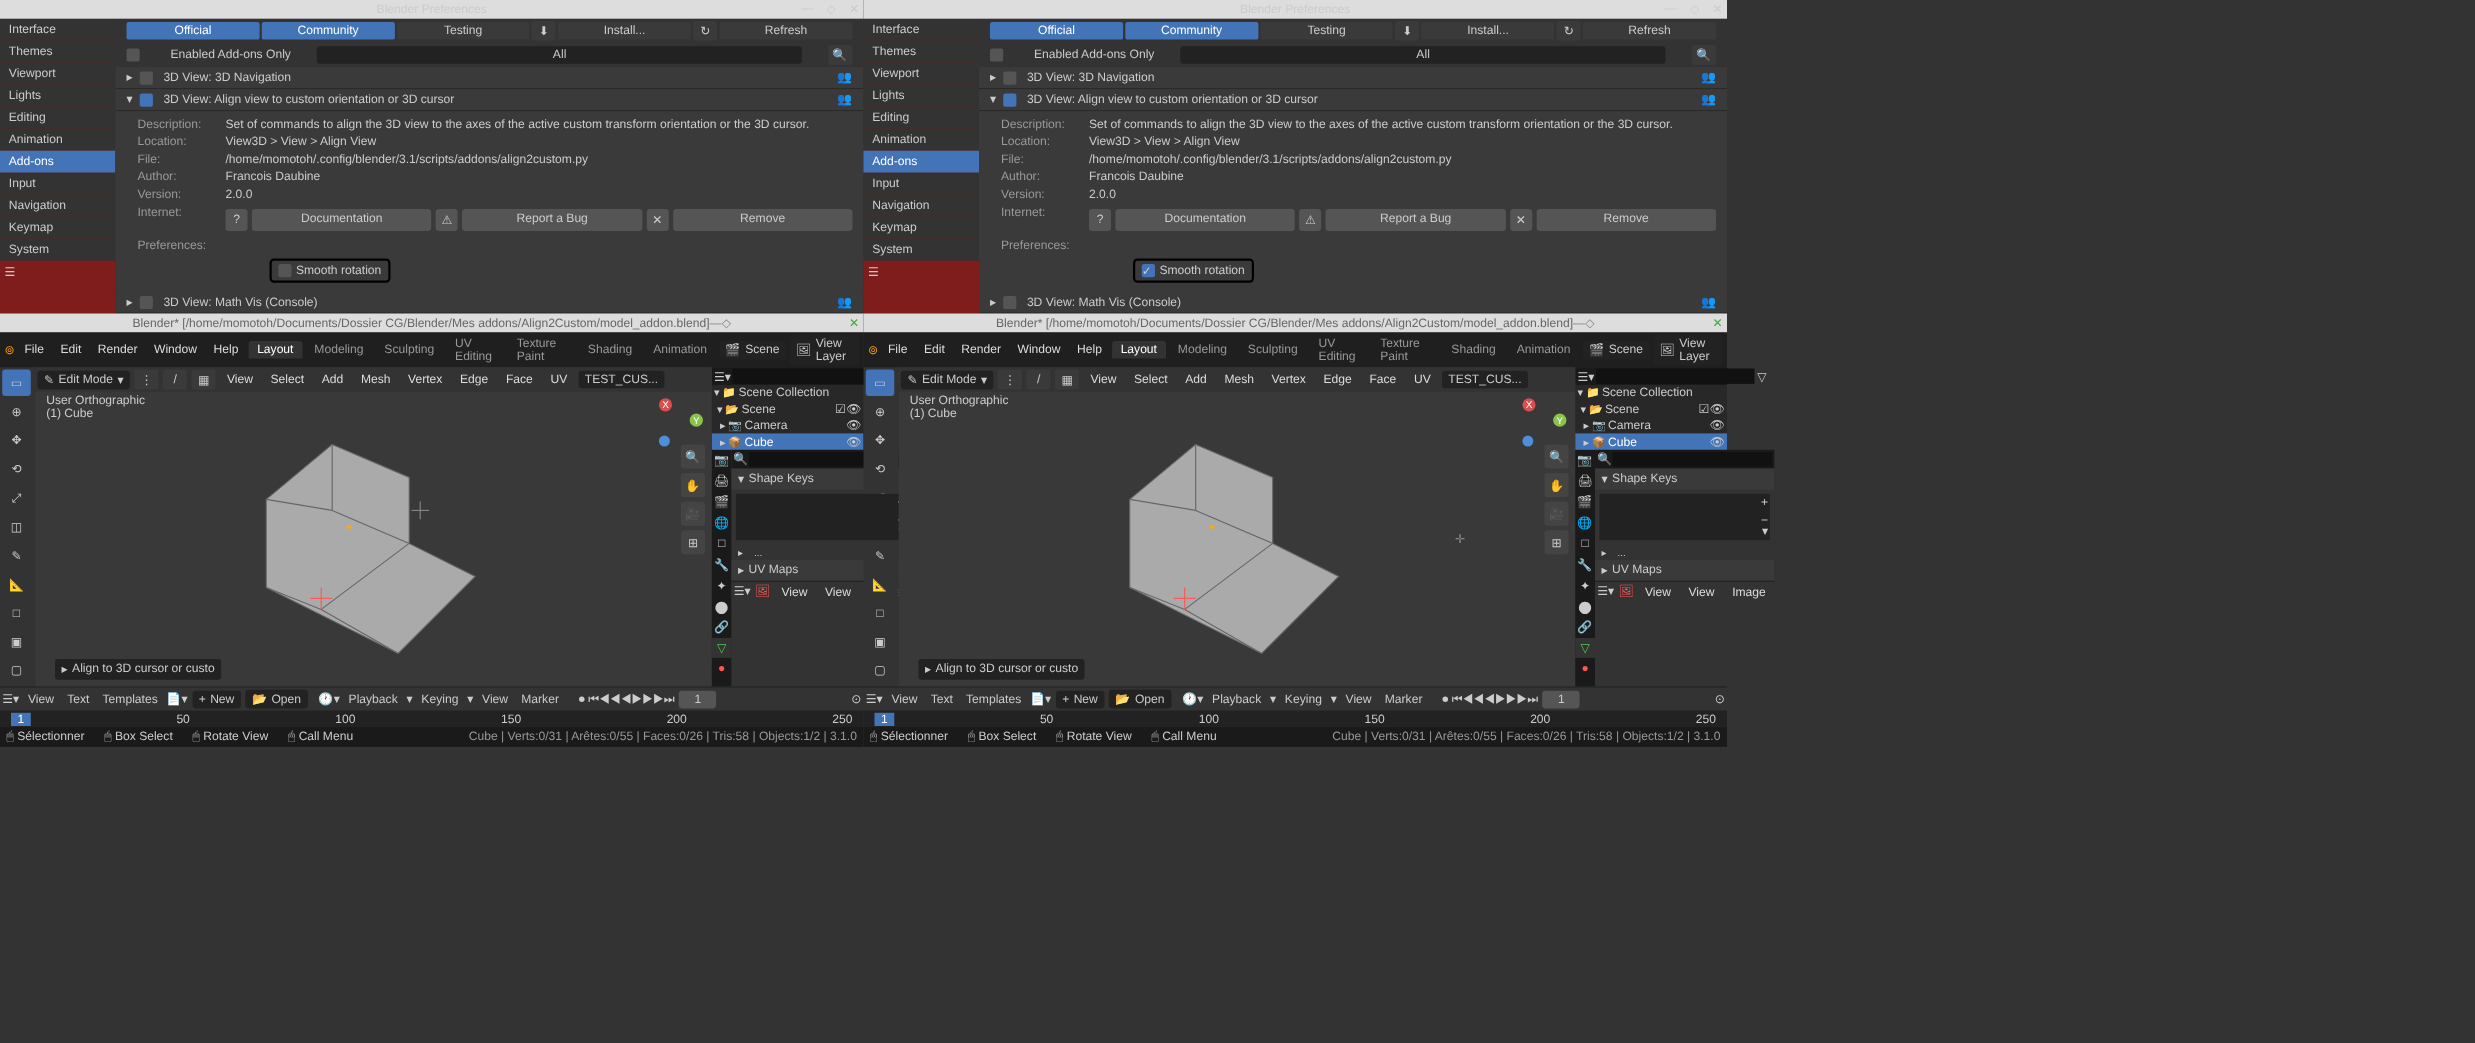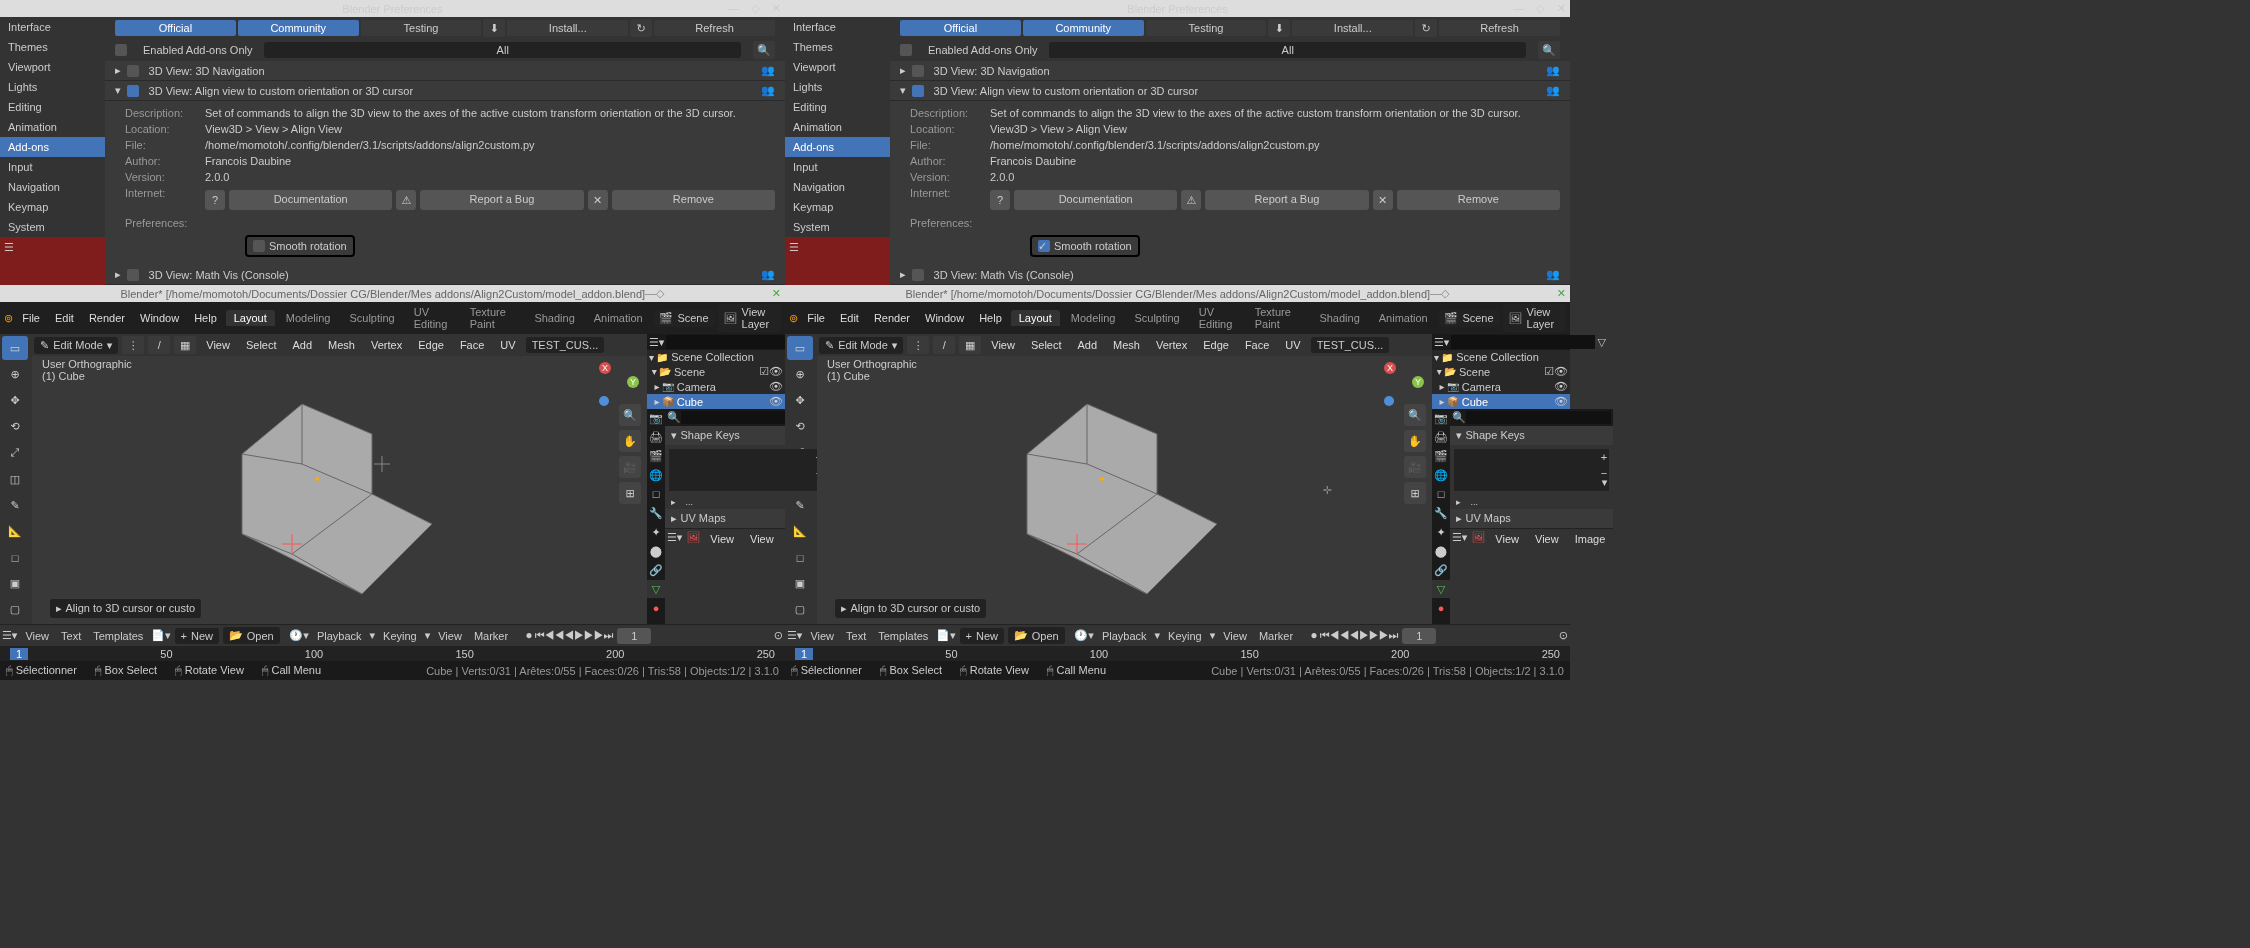--- a/index.html
+++ b/index.html
@@ -9,21 +9,21 @@
 .titlebar .wbtns { position:absolute; right:4px; display:flex; gap:12px; color:#888; }
 .prefs { display:flex; background:#333; }
 .sidebar { width:105px; background:#7f1d1d; }
 .sidetab { padding:4px 8px; background:#333; color:#ccc; cursor:pointer; }
 .sidetab.active { background:#4474b8; color:#fff; }
 .prefmain { flex:1; background:#333; }
 .tabrow { display:flex; gap:2px; padding:2px 10px; align-items:center; }
 .tabbtn { flex:1; background:#3a3a3a; text-align:center; padding:2px; border-radius:2px; }
 .tabbtn.active { background:#4474b8; color:#fff; }
 .iconbtn { width:22px; height:18px; background:#3a3a3a; border-radius:2px; display:flex; align-items:center; justify-content:center; }
-.filterrow { display:flex; padding:2px 10px; gap:12px; align-items:center; }
+.filterrow { display:flex; padding:2px 10px; gap:24px; align-items:center; }
 .chk { width:12px; height:12px; background:#555; border-radius:2px; display:inline-block; margin-right:4px; }
 .chk.on { background:#4474b8; }
 .allbtn { flex:1; background:#222; border-radius:3px; padding:2px; text-align:center; }
 .addonrow { display:flex; align-items:center; padding:3px 10px; gap:6px; background:#3a3a3a; border-bottom:1px solid #2a2a2a; }
 .addondet { background:#3a3a3a; padding:4px 10px 4px 130px; }
 .drow { display:flex; padding:2px 0; }
 .dlabel { width:90px; color:#999; margin-left:-120px; padding-left:10px; }
 .btnrow { display:flex; gap:4px; padding:3px 0; }
 .actbtn { flex:1; background:#555; border-radius:3px; text-align:center; padding:3px; }
 .sqbtn { width:20px; height:20px; background:#555; border-radius:3px; display:flex; align-items:center; justify-content:center; }

